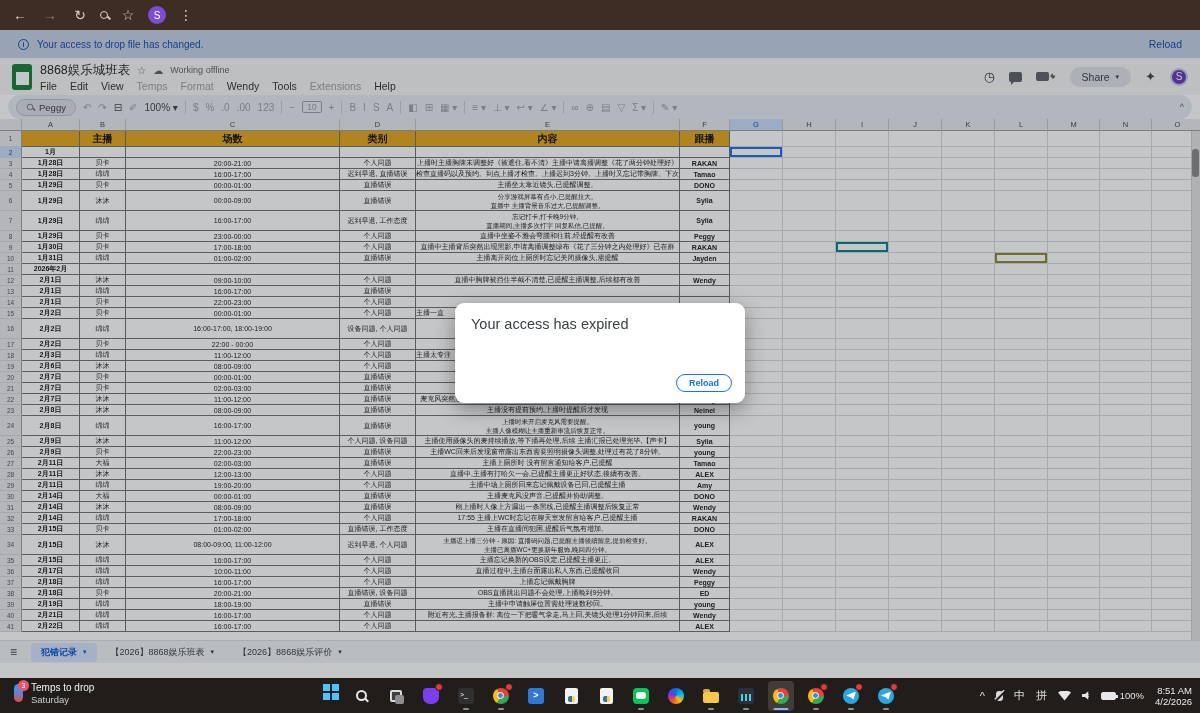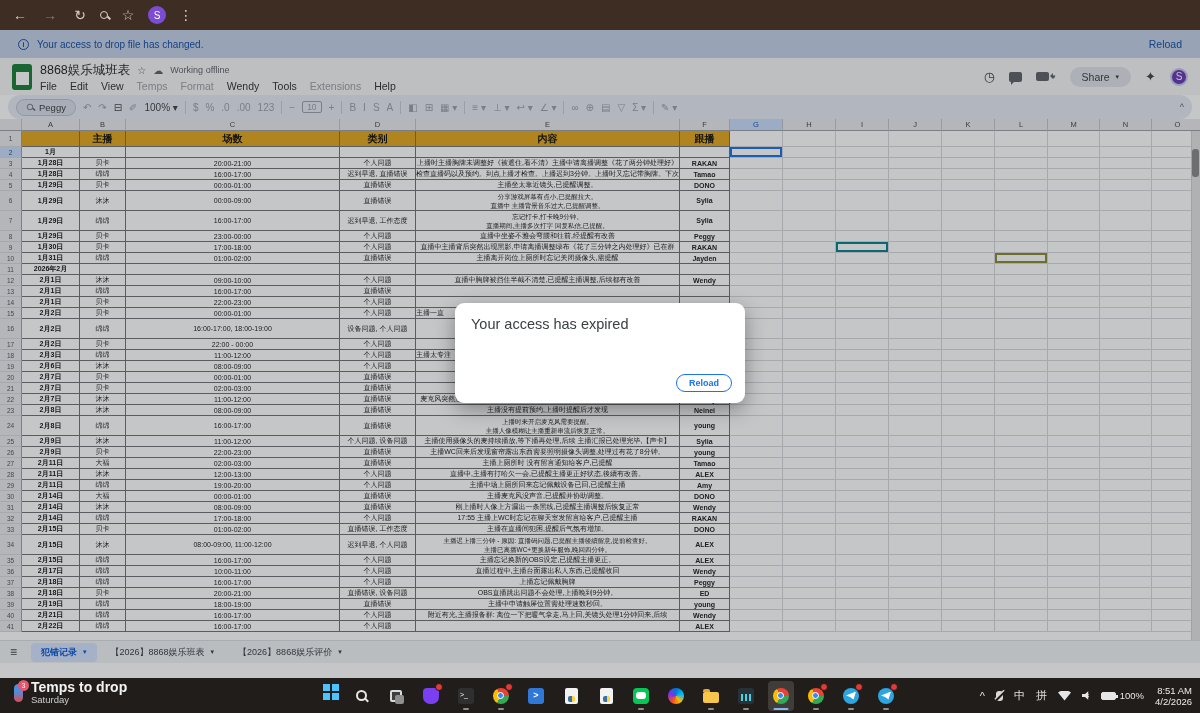--- a/index.html
+++ b/index.html
@@ -106,21 +106,21 @@
   .modal-body{margin-top:9px;font-size:8.5px;line-height:12px;color:#5f6368;width:262px;}
   .modal-btn{position:absolute;right:13px;bottom:11px;border:1.6px solid #1a73e8;color:#1a73e8;background:#fff;
              border-radius:999px;padding:3px 12px;font-size:9px;font-weight:600;cursor:pointer;}
 
   
   .taskbar{height:35px;background:#211d1a;position:relative;flex:1;display:block;color:#eee;}
   .widget{position:absolute;left:14px;top:3px;display:flex;gap:8px;align-items:center;cursor:pointer;}
   .thermo{width:9px;height:18px;border-radius:5px;background:linear-gradient(#4a90e2 40%,#e24a4a);position:relative;}
   .wbadge{position:absolute;top:-4px;right:-6px;width:11px;height:11px;border-radius:50%;background:#e8556d;color:#fff;
           font-size:7px;display:flex;align-items:center;justify-content:center;}
-  .wl1{font-size:14px;font-weight:700;color:#f2f2f2;line-height:13px;}
+  .wl1{font-size:10px;font-weight:400;color:#f2f2f2;line-height:13px;}
   .wl2{font-size:9.5px;color:#cfcfcf;line-height:11px;}
   .ticons{position:absolute;left:313px;top:0;height:35px;display:flex;align-items:center;gap:9px;}
   .tslot{width:26px;height:30px;display:flex;align-items:center;justify-content:center;position:relative;cursor:pointer;border-radius:4px;}
   .tslot.active{background:rgba(255,255,255,.14);}
   .dash{position:absolute;bottom:1px;left:50%;transform:translateX(-50%);width:6px;height:2px;border-radius:1px;background:#8d8d8d;}
   .tslot.active .dash{width:15px;background:#86b5f0;}
   .nbadge{position:absolute;top:2px;right:1px;width:8px;height:8px;border-radius:50%;background:#e53935;border:1px solid #211d1a;}
   .ic{display:block;position:relative;}
   .ic.win{width:7px;height:7px;background:#4cc2ff;box-shadow:9px 0 #4cc2ff,0 9px #4cc2ff,9px 9px #4cc2ff;margin:-8px -8px 0 0;transform:translate(-4px,-4px);}
   .ic.search{width:11px;height:11px;border:2px solid #e6e6e6;border-radius:50%;}

